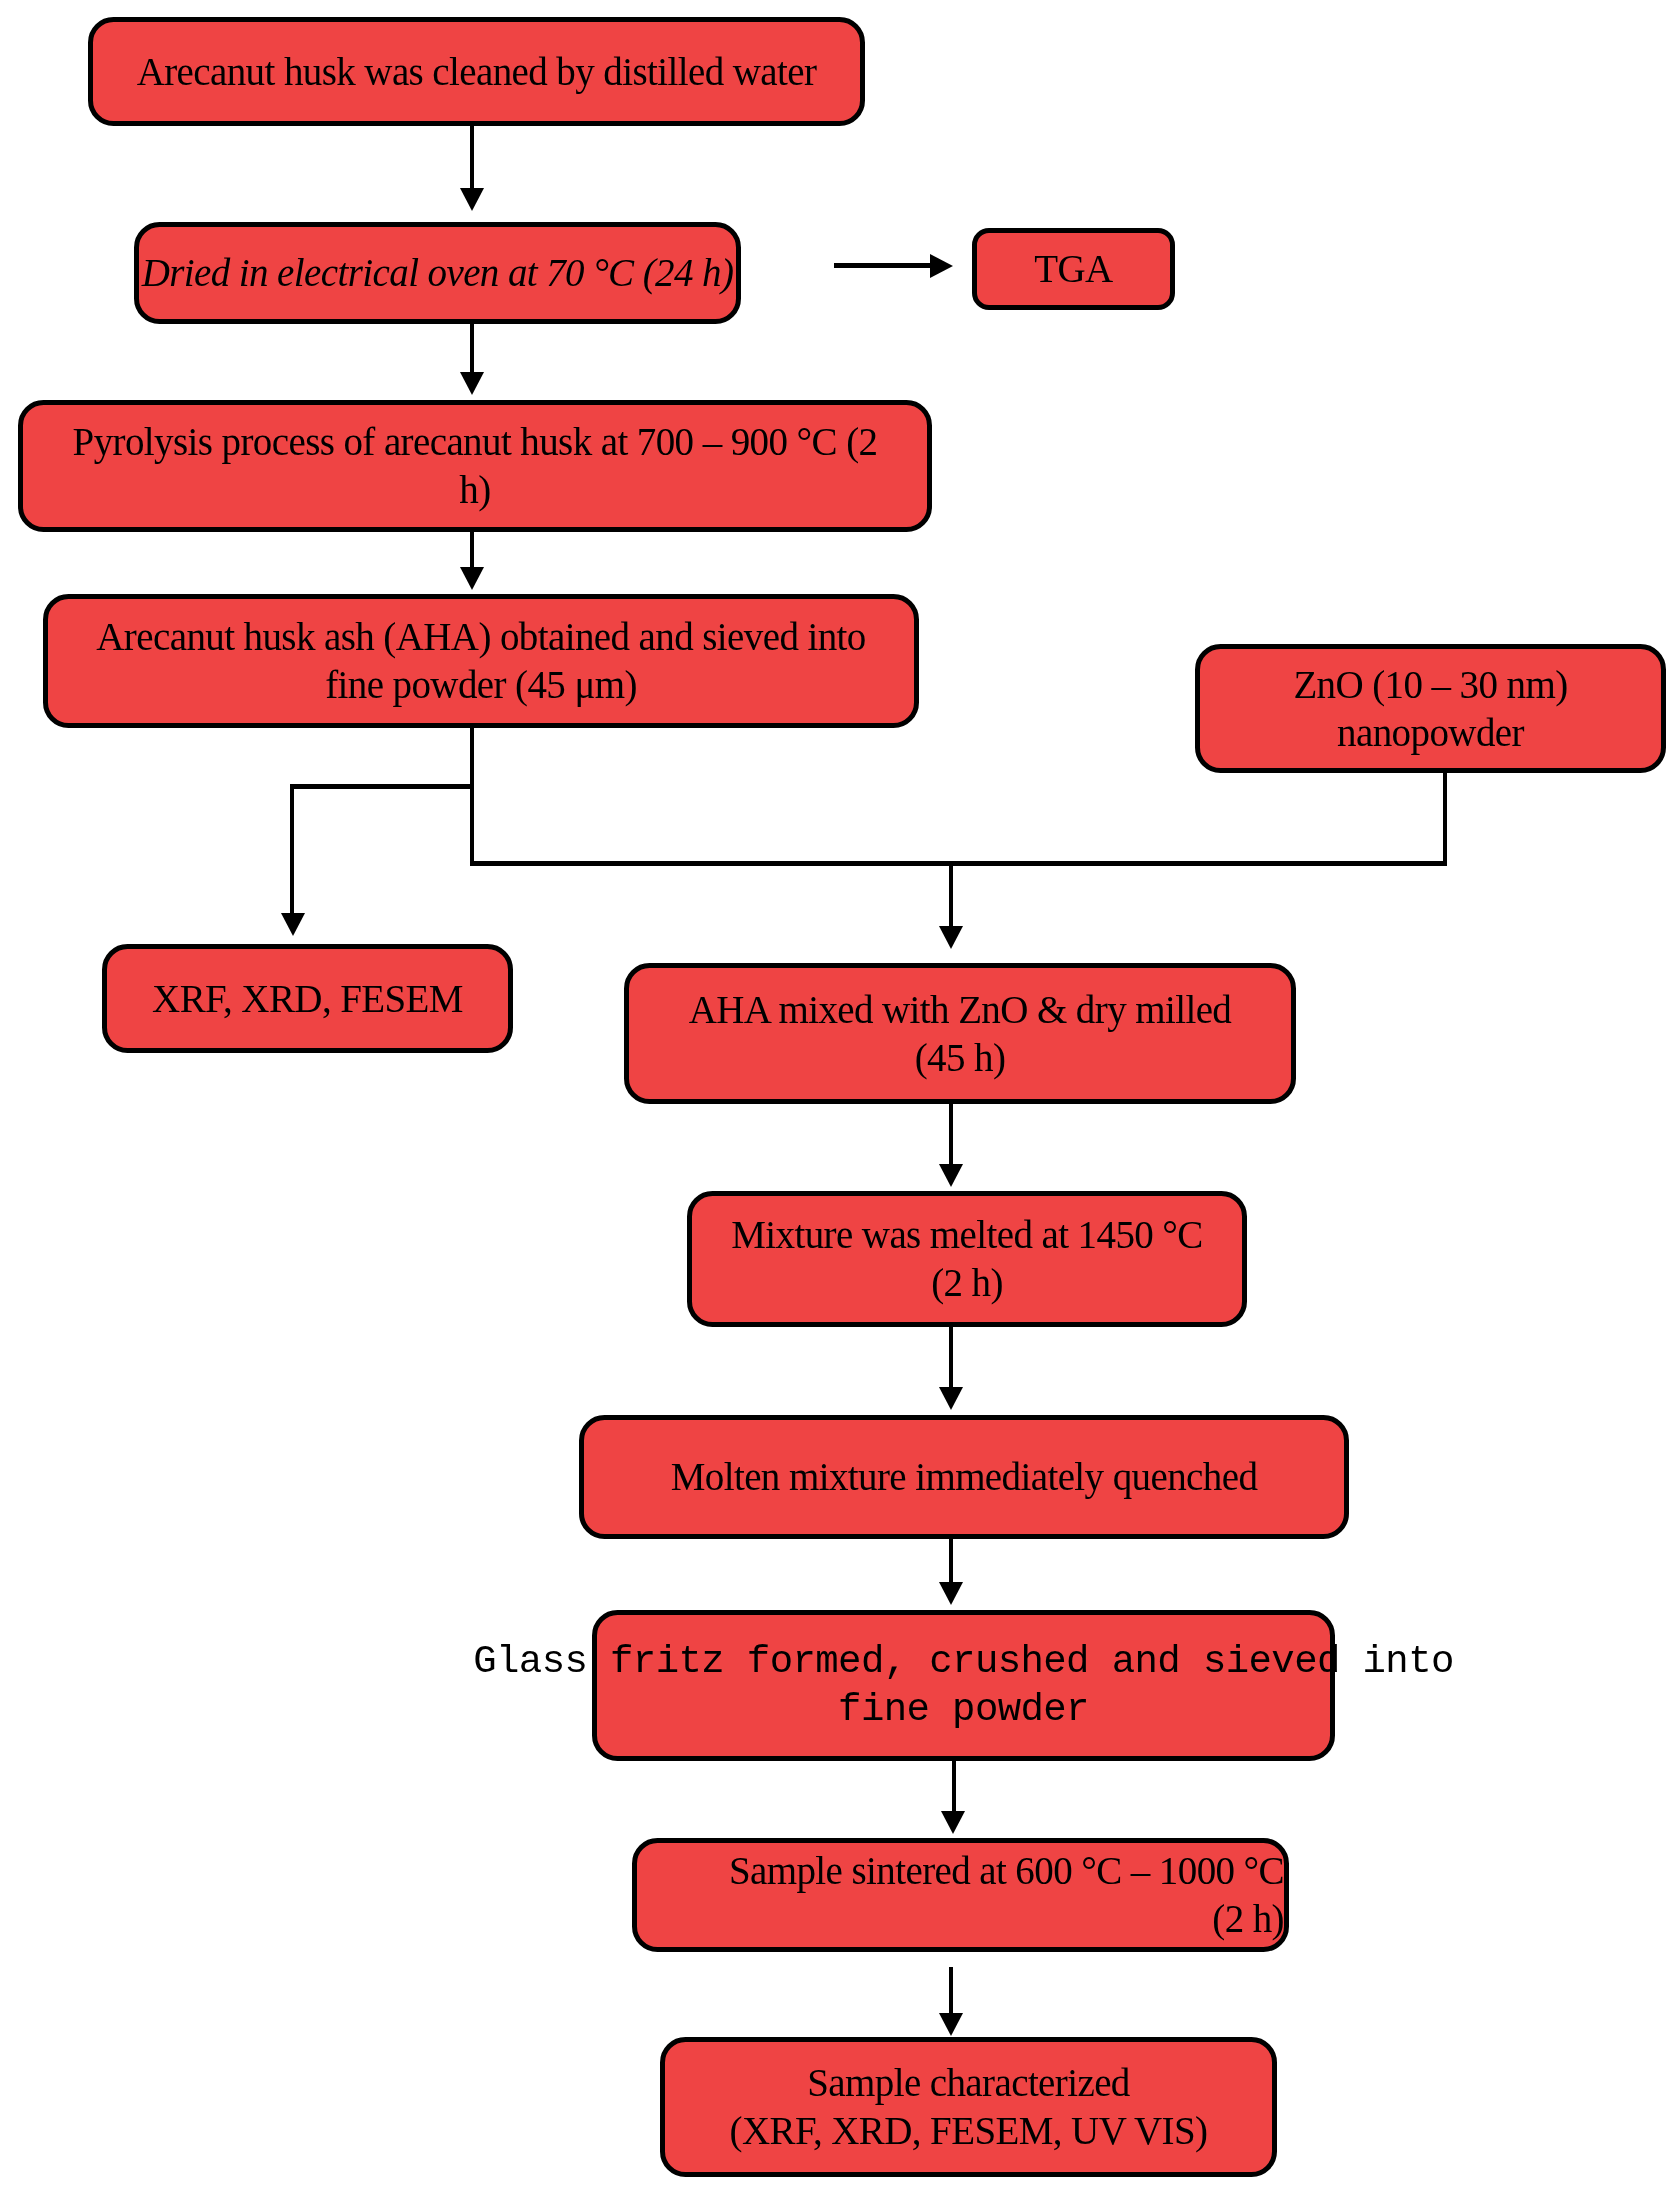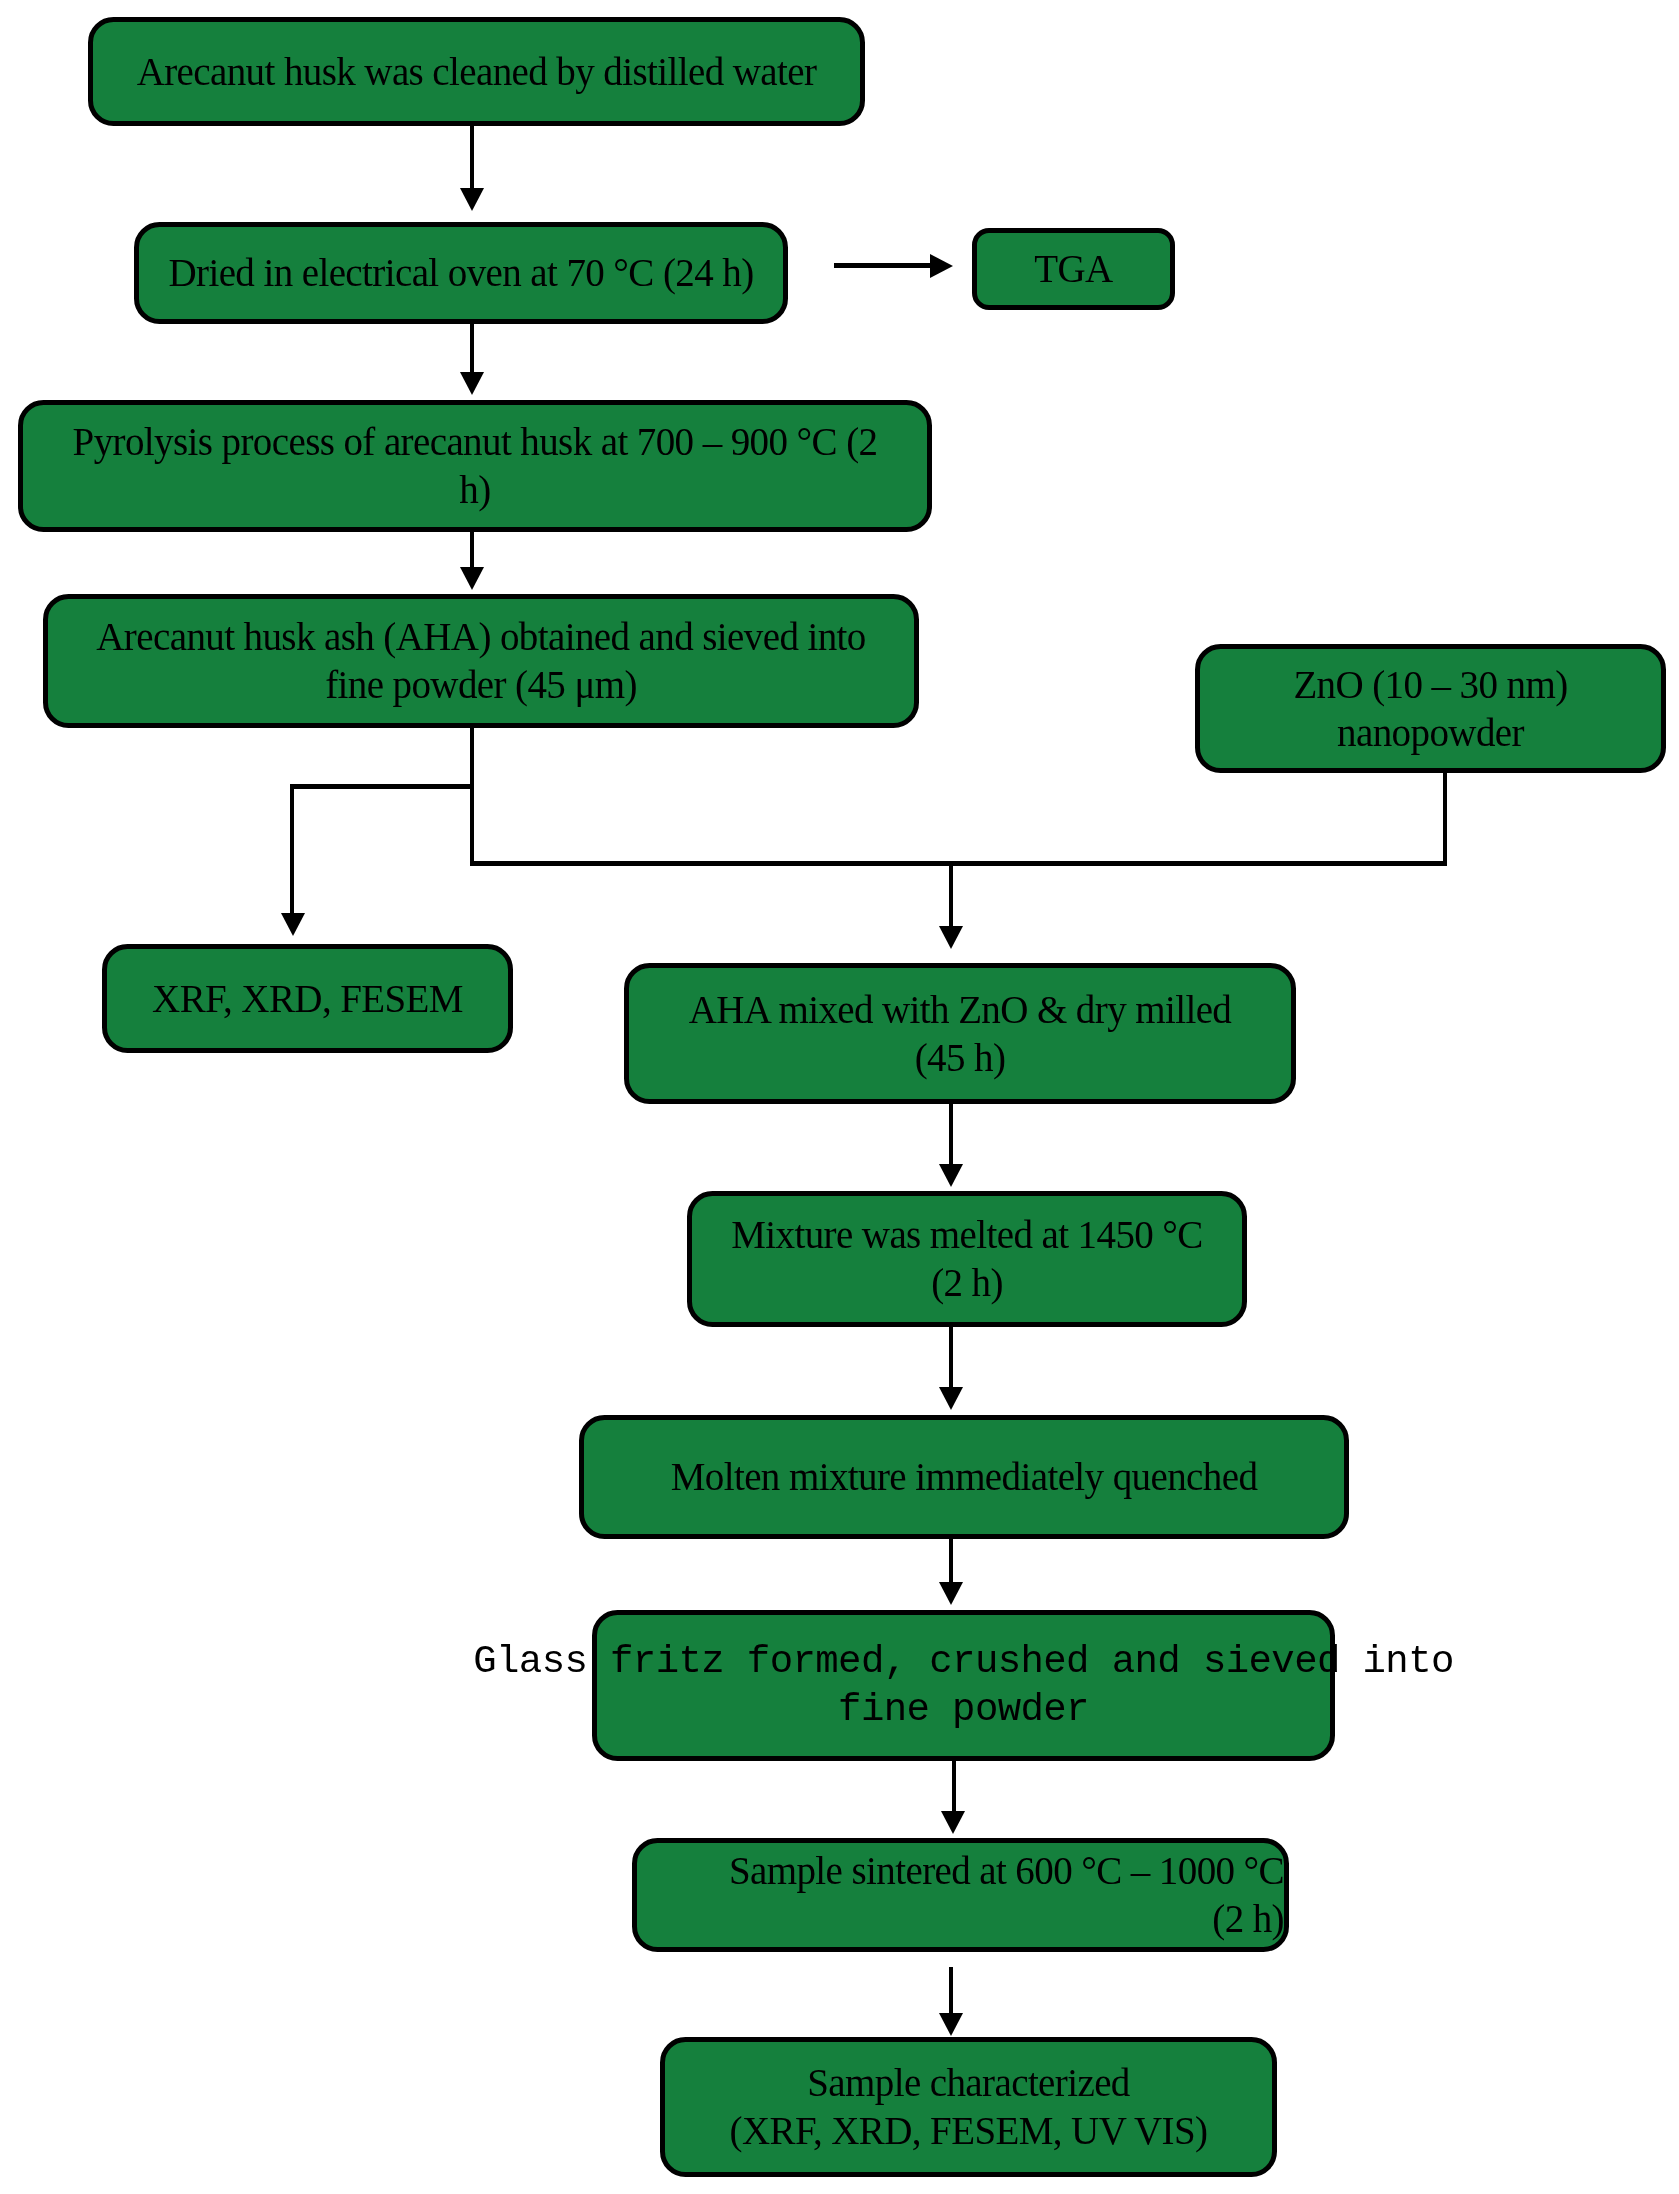--- a/index.html
+++ b/index.html
@@ -14,21 +14,21 @@
     background: #ffffff;
     font-family: "Liberation Serif", "DejaVu Serif", serif;
     color: #000000;
     overflow: hidden;
   }
   .box {
     position: absolute;
     box-sizing: border-box;
     border: 5.1px solid #000000;
     border-radius: 25.5px;
-    background: #15803d;
+    background: #ef4444;
     display: flex;
     flex-direction: column;
     align-items: center;
     justify-content: center;
     text-align: center;
     font-size: 39px;
     letter-spacing: -0.6px;
     line-height: 48px;
   }
   .box .tline {
@@ -58,21 +58,21 @@
 </style>
 </head>
 <body>
 
 <div class="canvas">
 
   <div class="box" style="left:88px; top:17px; width:777px; height:109px;">
     <span class="tline">Arecanut husk was cleaned by distilled water</span>
   </div>
 
-  <div class="box" style="left:134px; top:222px; width:654px; height:102px;">
+  <div class="box" style="left:134px; top:222px; width:607px; height:102px;font-style:italic;">
     <span class="tline">Dried in electrical oven at 70 °C (24 h)</span>
   </div>
 
   <div class="box" style="left:972px; top:228px; width:203px; height:82px; border-radius:17px;">
     <span class="tline">TGA</span>
   </div>
 
   <div class="box" style="left:18px; top:400px; width:914px; height:132px;">
     <span class="tline">Pyrolysis process of arecanut husk at 700 – 900 °C (2</span>
     <span class="tline">h)</span>

